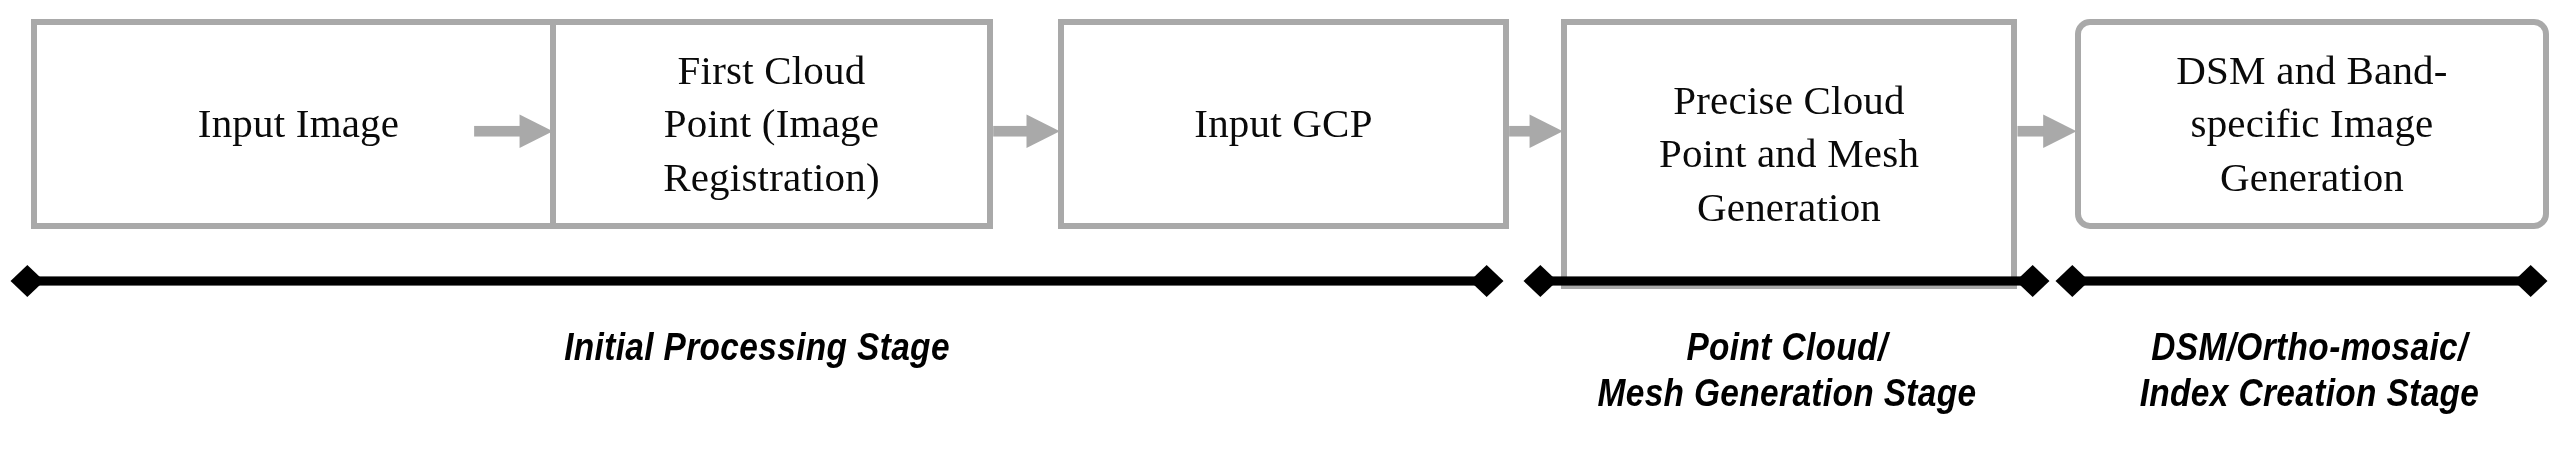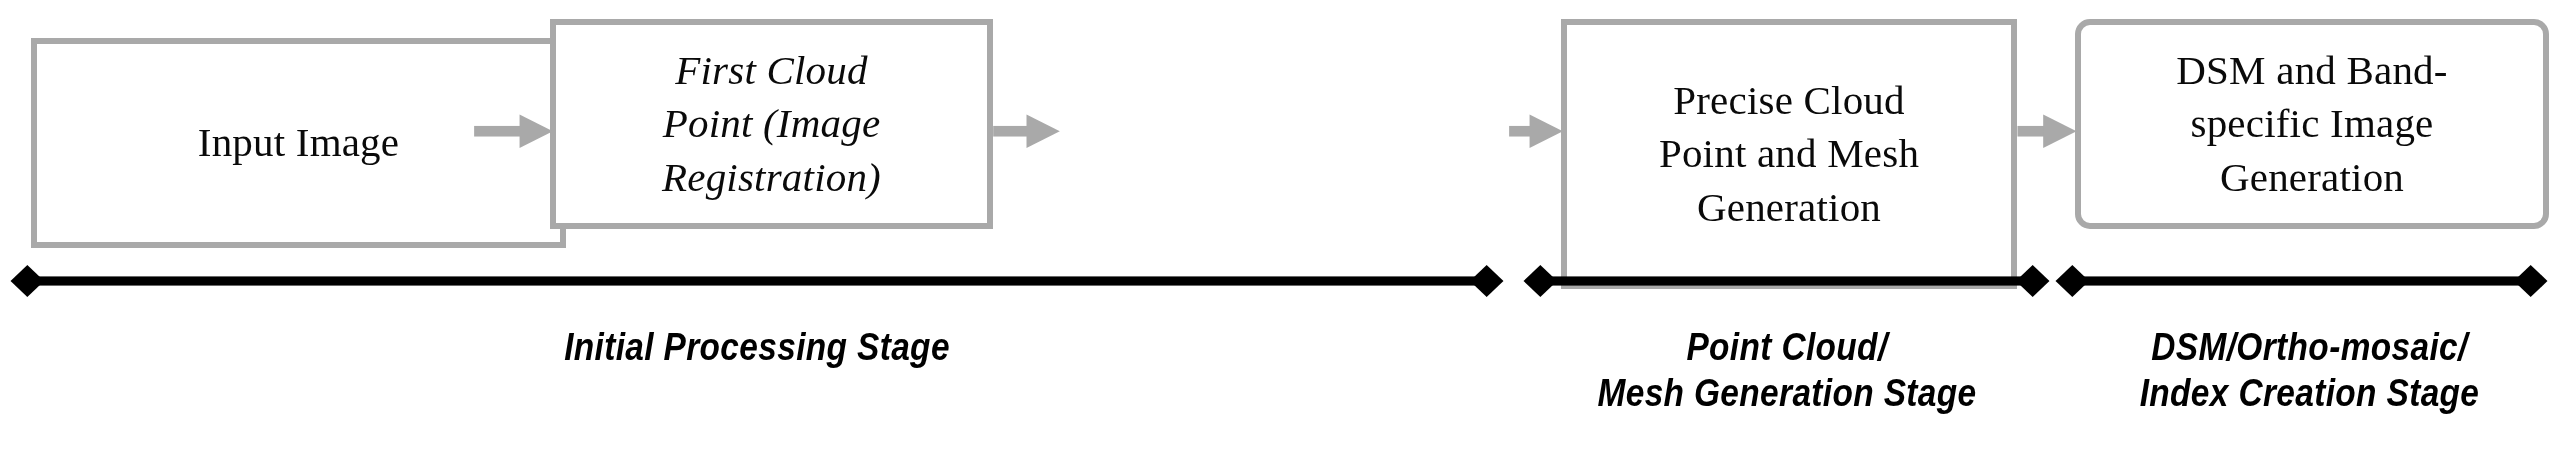--- a/index.html
+++ b/index.html
@@ -61,30 +61,33 @@
     transform:scaleX(0.88);
     transform-origin:center top;
     letter-spacing:0.4px;
   }
 </style>
 </head>
 <body>
 
 <div id="canvas">
 
-  <div class="pbox" style="left:31px;top:19px;width:535px;height:210px;margin-top:19px;">
+  <div class="pbox" style="left:31px;top:19px;width:535px;height:210px;">
     <div class="ptext">Input Image</div>
   </div>
 
-  <div class="pbox" style="left:550px;top:19px;width:443px;height:210px;font-style:italic;">
+  <div class="pbox" style="left:550px;top:19px;width:443px;height:210px;">
     <div class="ptext">First Cloud
 Point (Image
 Registration)</div>
   </div>
 
+  <div class="pbox" style="left:1058px;top:19px;width:451px;height:210px;">
+    <div class="ptext">Input GCP</div>
+  </div>
 
   <div class="pbox" style="left:1561px;top:19px;width:456px;height:270px;">
     <div class="ptext">Precise Cloud
 Point and Mesh
 Generation</div>
   </div>
 
   <div class="pbox" style="left:2075px;top:19px;width:474px;height:210px;border-radius:15px;">
     <div class="ptext">DSM and Band-
 specific Image

